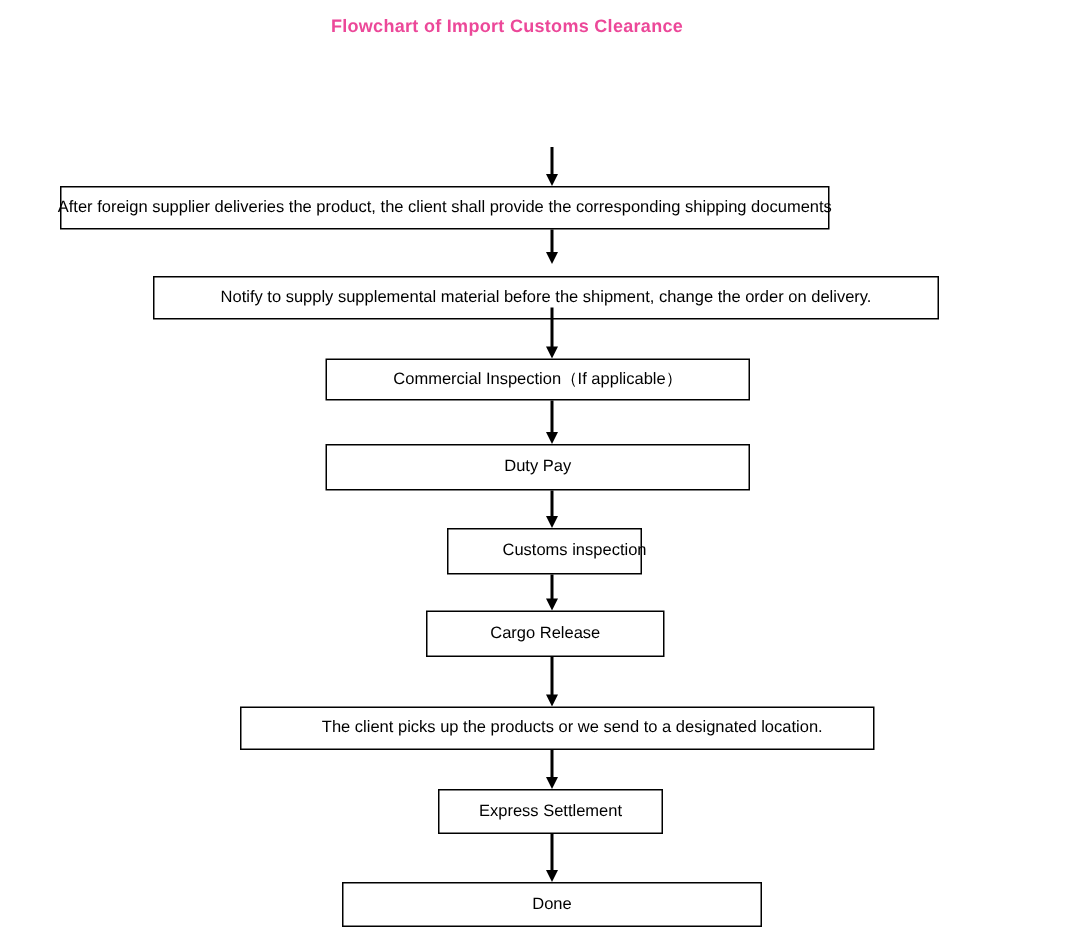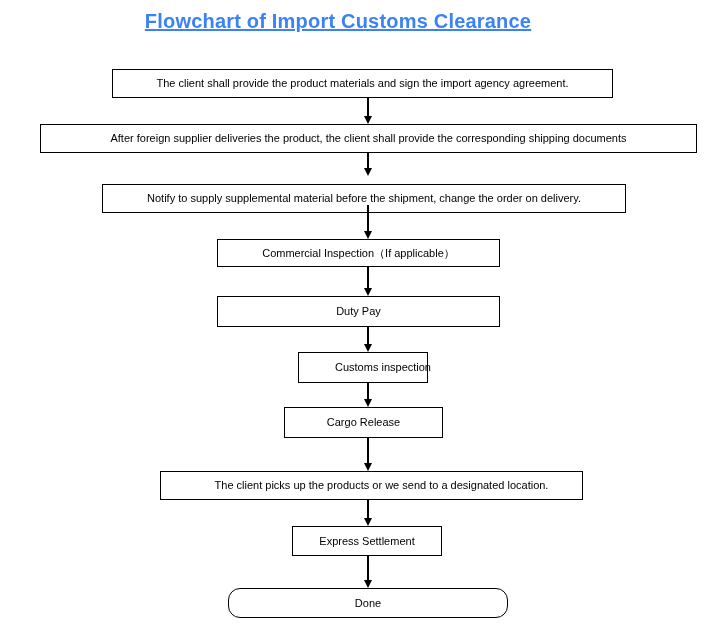--- a/index.html
+++ b/index.html
@@ -15,51 +15,50 @@
     font-family: "Liberation Sans", "DejaVu Sans", sans-serif;
     overflow: hidden;
   }
   .title {
     position: absolute;
     top: 10px;
     left: 0;
     width: 676px;
     margin: 0;
     text-align: center;
-    font-size: 20px;
+    font-size: 12px;
     font-weight: 700;
-    color: #3b82f6;
+    color: #ec4899;
     letter-spacing: 0.2px;
-    text-decoration: underline;
   }
   .node {
     position: absolute;
     box-sizing: border-box;
     border: 1.5px solid #000000;
     background: #ffffff;
     display: flex;
     align-items: center;
     justify-content: center;
     text-align: center;
     font-size: 11px;
     line-height: 13px;
     color: #000000;
     padding: 0 4px;
     white-space: nowrap;
   }
   .n1  { left: 112px; top:  69px; width: 501px; height: 29px; }
-  .n2  { left:  40px; top: 124px; width: 657px; height: 29px; }
+  .n2  { left:  40px; top: 124px; width: 513px; height: 29px; }
   .n3  { left: 102px; top: 184px; width: 524px; height: 29px; }
   .n4  { left: 217px; top: 239px; width: 283px; height: 28px; }
   .n5  { left: 217px; top: 296px; width: 283px; height: 31px; }
   .n6  { left: 298px; top: 352px; width: 130px; height: 31px; padding-left: 44px; }
   .n7  { left: 284px; top: 407px; width: 159px; height: 31px; }
   .n8  { left: 160px; top: 471px; width: 423px; height: 29px; padding-left: 24px; }
   .n9  { left: 292px; top: 526px; width: 150px; height: 30px; }
-  .n10 { left: 228px; top: 588px; width: 280px; height: 30px; border-radius: 12px; }
+  .n10 { left: 228px; top: 588px; width: 280px; height: 30px; }
 
   .arrow {
     position: absolute;
     left: 364px;
     width: 8px;
   }
   .arrow::before {
     content: "";
     position: absolute;
     left: 3.25px;
@@ -89,21 +88,20 @@
   .a8 { top: 500px; height: 26px; }
   .a9 { top: 556px; height: 32px; }
 </style>
 </head>
 <body>
 
 <div class="canvas">
 
   <h1 class="title">Flowchart of Import Customs Clearance</h1>
 
-  <div class="node n1">The client shall provide the product materials and sign the import agency agreement.</div>
   <div class="arrow a1"></div>
 
   <div class="node n2">After foreign supplier deliveries the product, the client shall provide the corresponding shipping documents</div>
   <div class="arrow a2"></div>
 
   <div class="node n3">Notify to supply supplemental material before the shipment, change the order on delivery.</div>
   <div class="arrow a3"></div>
 
   <div class="node n4">Commercial Inspection（If applicable）</div>
   <div class="arrow a4"></div>

